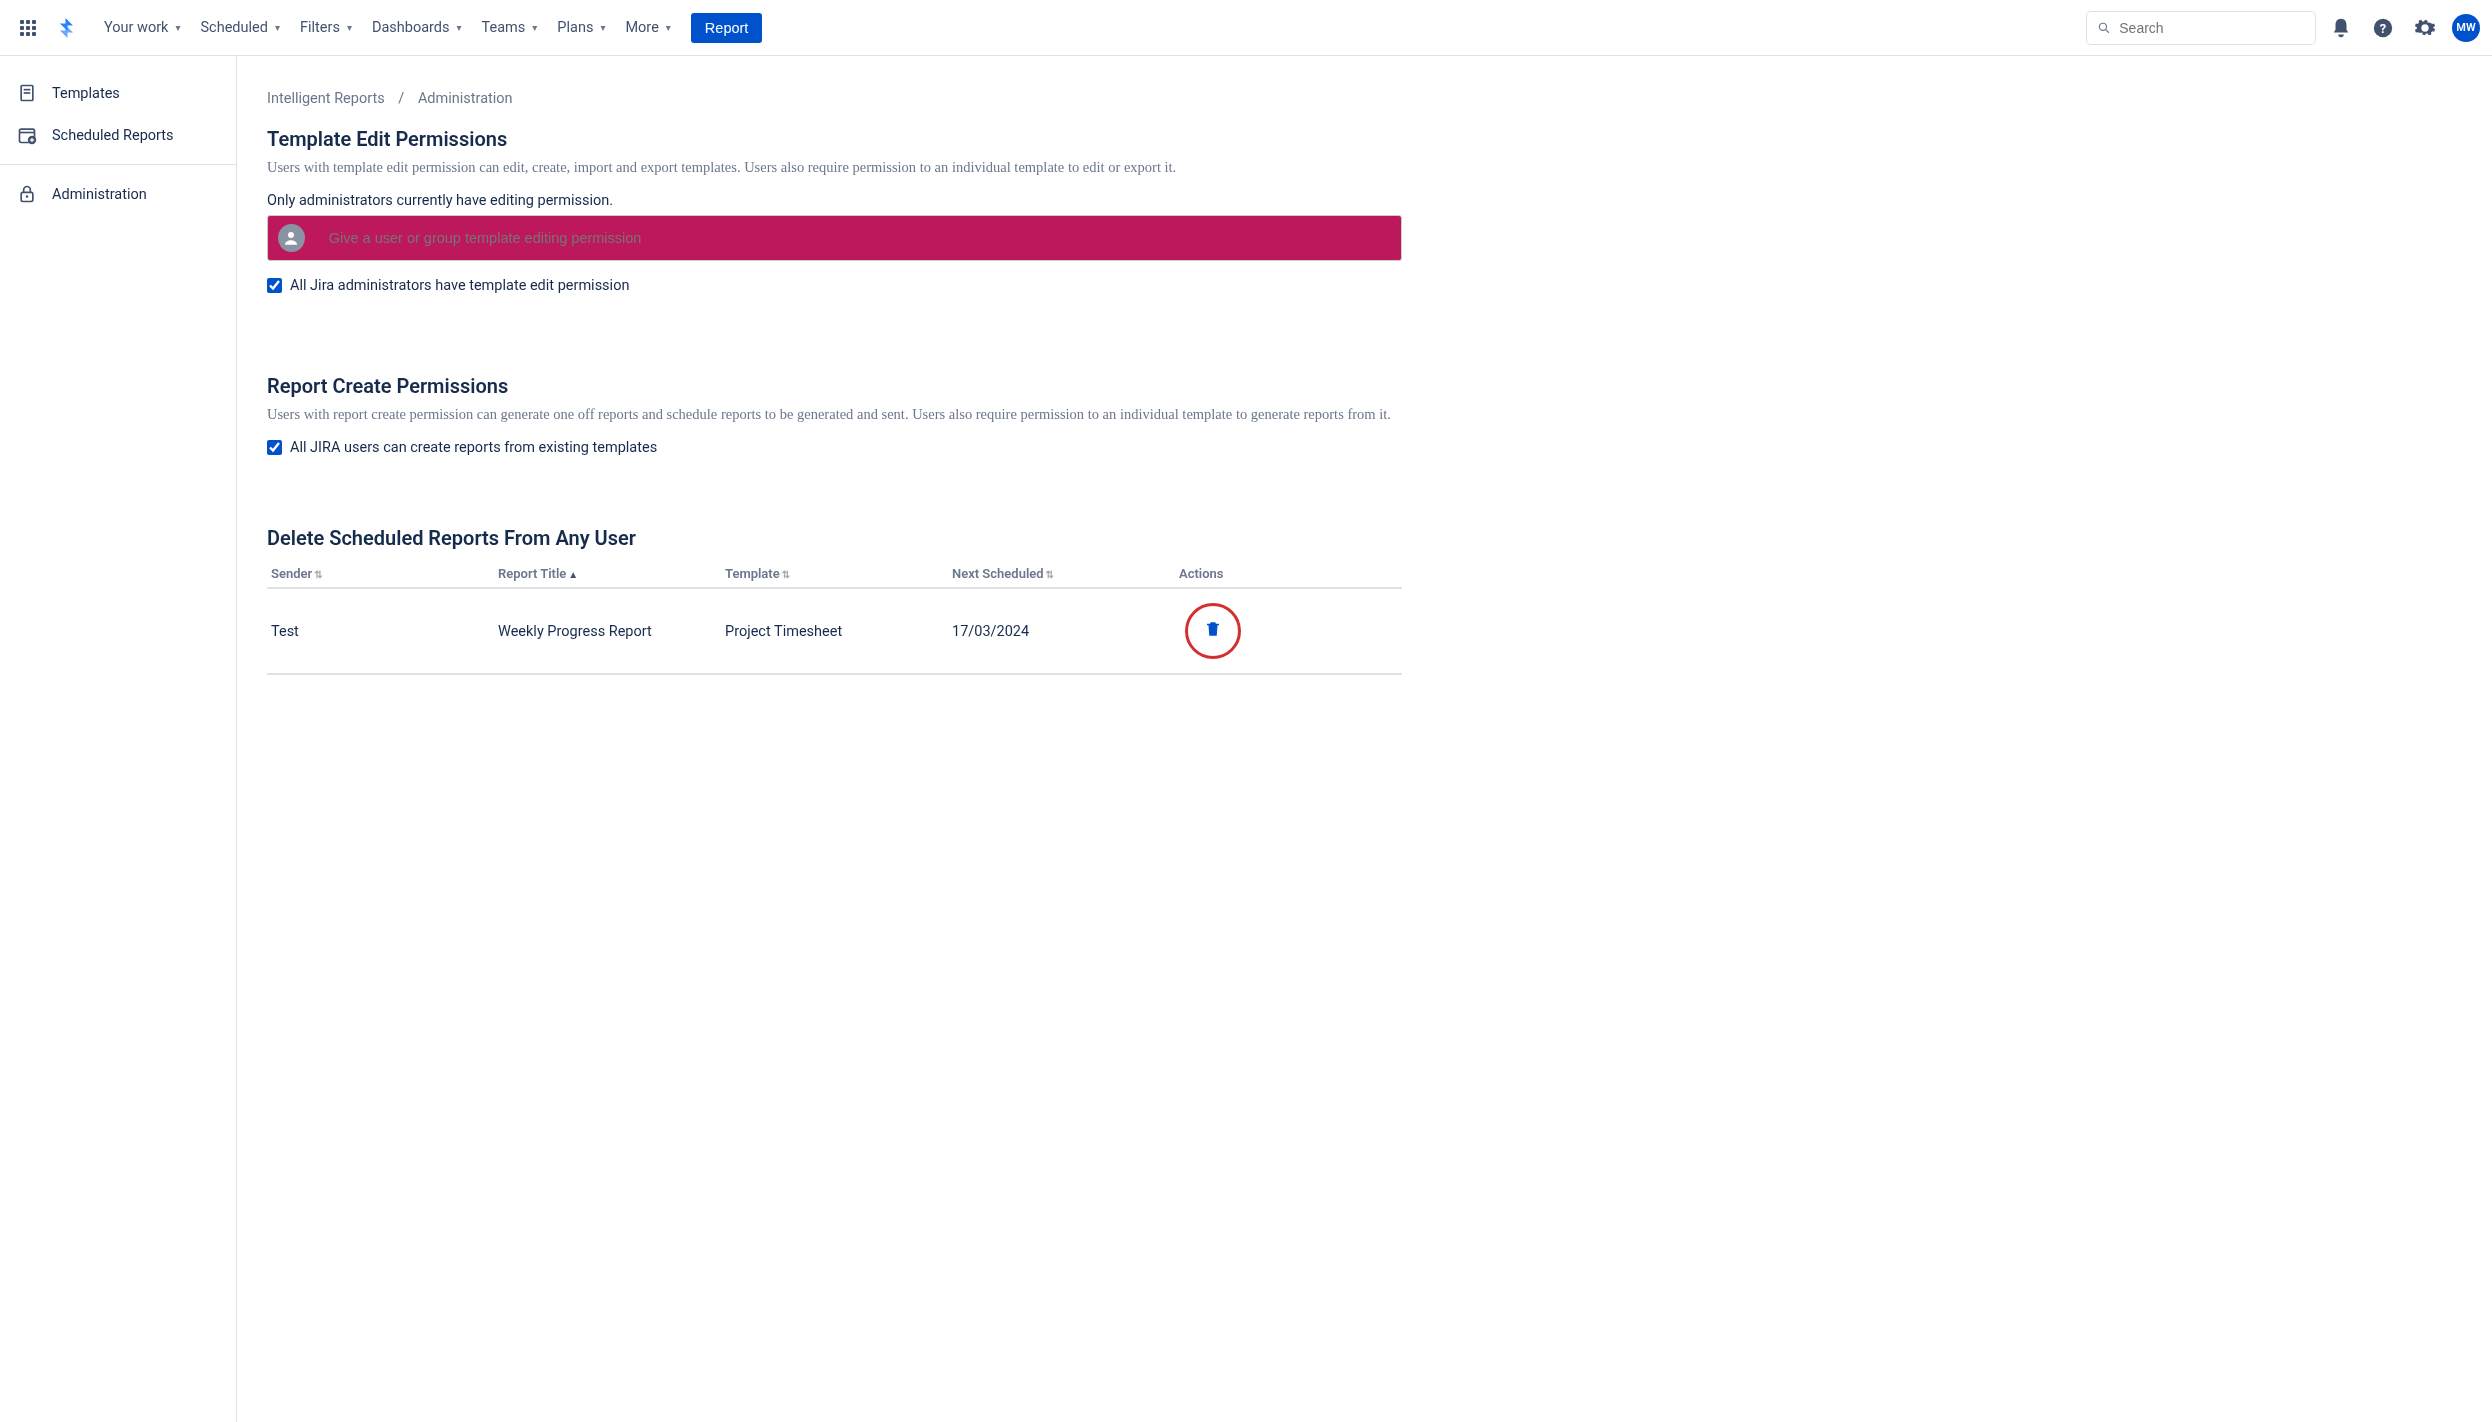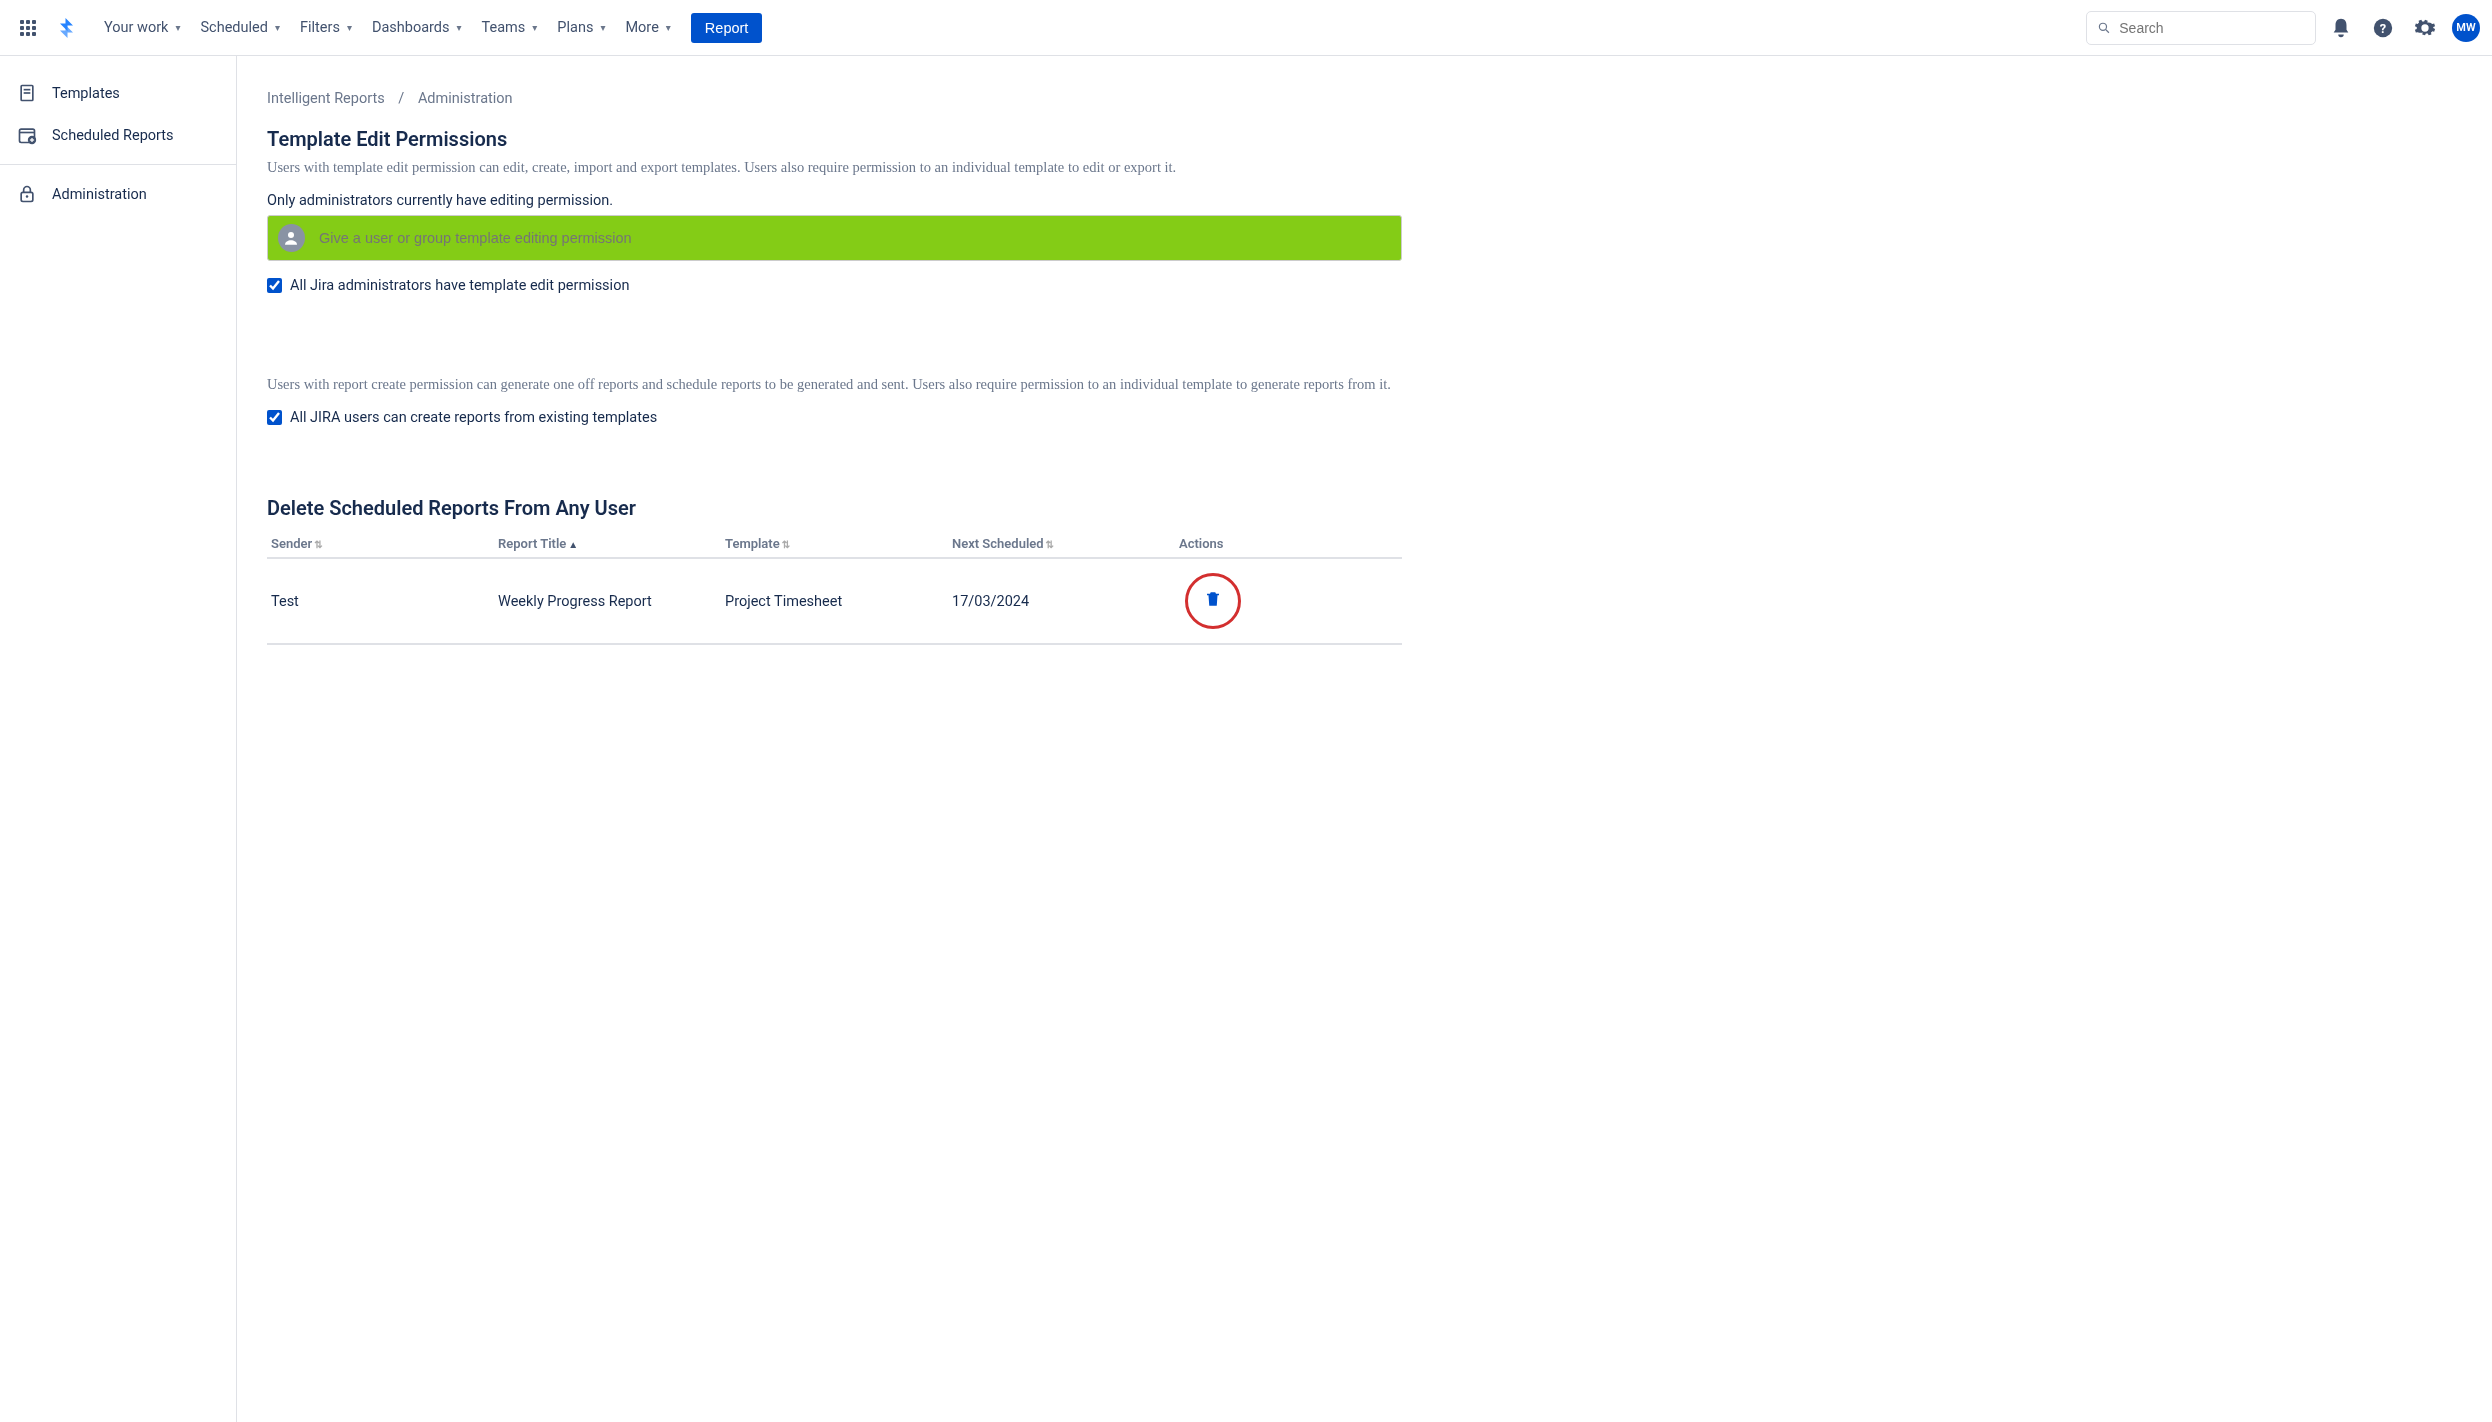--- a/index.html
+++ b/index.html
@@ -24,21 +24,21 @@
 .side-item { display:flex; align-items:center; gap: 14px; padding: 10px 16px; color: #172B4D; font-size: 14.5px; cursor:pointer; }
 .side-group-sep { border-top: 1px solid #dfe1e6; margin: 8px 0; }
 .side-icon { width: 22px; height: 22px; display:flex; align-items:center; justify-content:center; color:#42526E; }
 
 .main { flex: 1; padding: 34px 40px 40px 30px; overflow-y:auto; }
 .breadcrumb { color: #6B778C; font-size: 14.5px; margin-bottom: 20px; }
 .breadcrumb .sep { margin: 0 10px; }
 h2.section-title { font-size: 20px; font-weight: 600; color:#172B4D; margin-bottom:6px; }
 p.section-desc { color:#6B778C; font-size:14.5px; line-height:1.45; margin-bottom:14px; max-width: 1130px; font-family: Liberation Serif, serif; }
 .admin-note { font-size:14.5px; margin-bottom:6px; }
-.perm-input { border:1px solid #ccc; border-radius:3px; background:#84cc16; height:46px; display:flex; align-items:center; padding:0 10px; gap:14px; max-width:1135px; }
+.perm-input { border:1px solid #ccc; border-radius:3px; background:#be185d; height:46px; display:flex; align-items:center; padding:0 10px; gap:24px; max-width:1135px; }
 .perm-input input { border:none; outline:none; background:transparent; width:100%; font-size:14.5px; }
 .perm-person-icon { width:28px; height:28px; border-radius:50%; background:#8993A4; display:flex; align-items:center; justify-content:center; }
 .checkbox-row { display:flex; align-items:center; gap:8px; margin-top:16px; font-size:14.5px; }
 .checkbox-row input[type=checkbox]{ width:15px; height:15px; accent-color:#0052CC; }
 .section-gap { height: 80px; }
 .section-gap-sm { height: 70px; }
 
 table.sched { width:100%; max-width:1135px; border-collapse: collapse; margin-top:8px; }
 table.sched th { text-align:left; font-size:13px; font-weight:600; color:#6B778C; padding:8px 4px 6px; border-bottom: 2px solid #dfe1e6; }
 table.sched td { font-size:14.5px; padding: 14px 4px; border-bottom: 2px solid #dfe1e6; }
@@ -184,20 +184,21 @@
         </span>
       <input type="text" placeholder="Give a user or group template editing permission" style="">
     </div>
     <label class="checkbox-row">
       <input type="checkbox" checked="" style="">
       <span>All Jira administrators have template edit permission</span>
     </label>
 
     <div class="section-gap"></div>
 
+    <h2 class="section-title">Report Create Permissions</h2>
     <p class="section-desc">Users with report create permission can generate one off reports and schedule reports to be generated and sent. Users also require permission to an individual template to generate reports from it.</p>
     <label class="checkbox-row" style="margin-top:0">
       <input type="checkbox" checked="" style="">
       <span>All JIRA users can create reports from existing templates</span>
     </label>
 
     <div class="section-gap-sm"></div>
 
     <h2 class="section-title">Delete Scheduled Reports From Any User</h2>
     <table class="sched">

